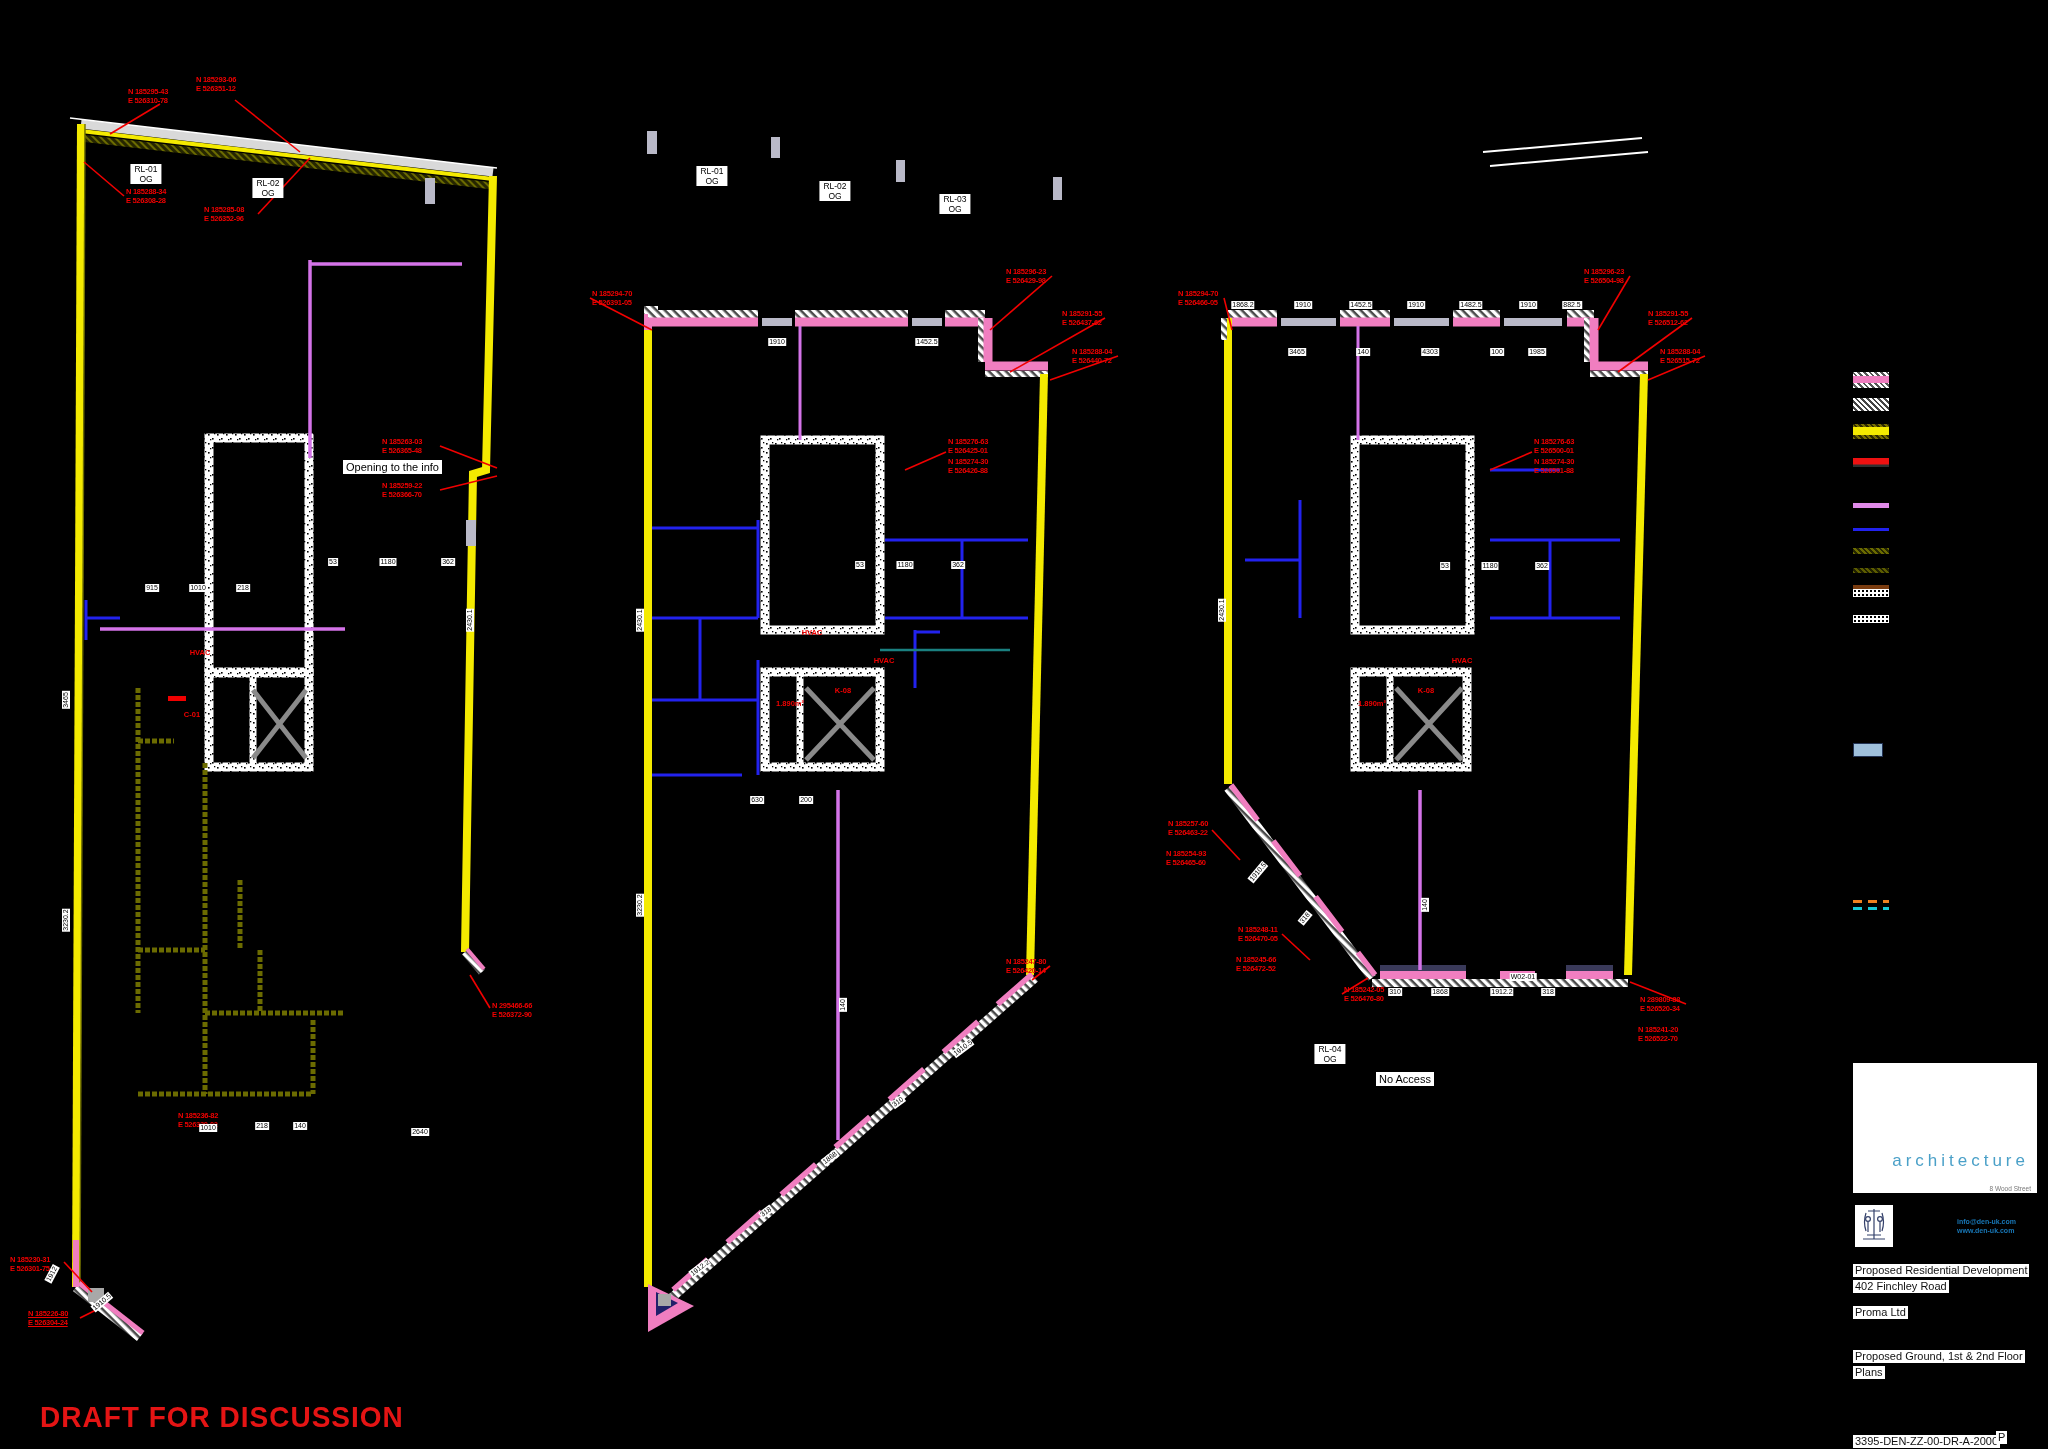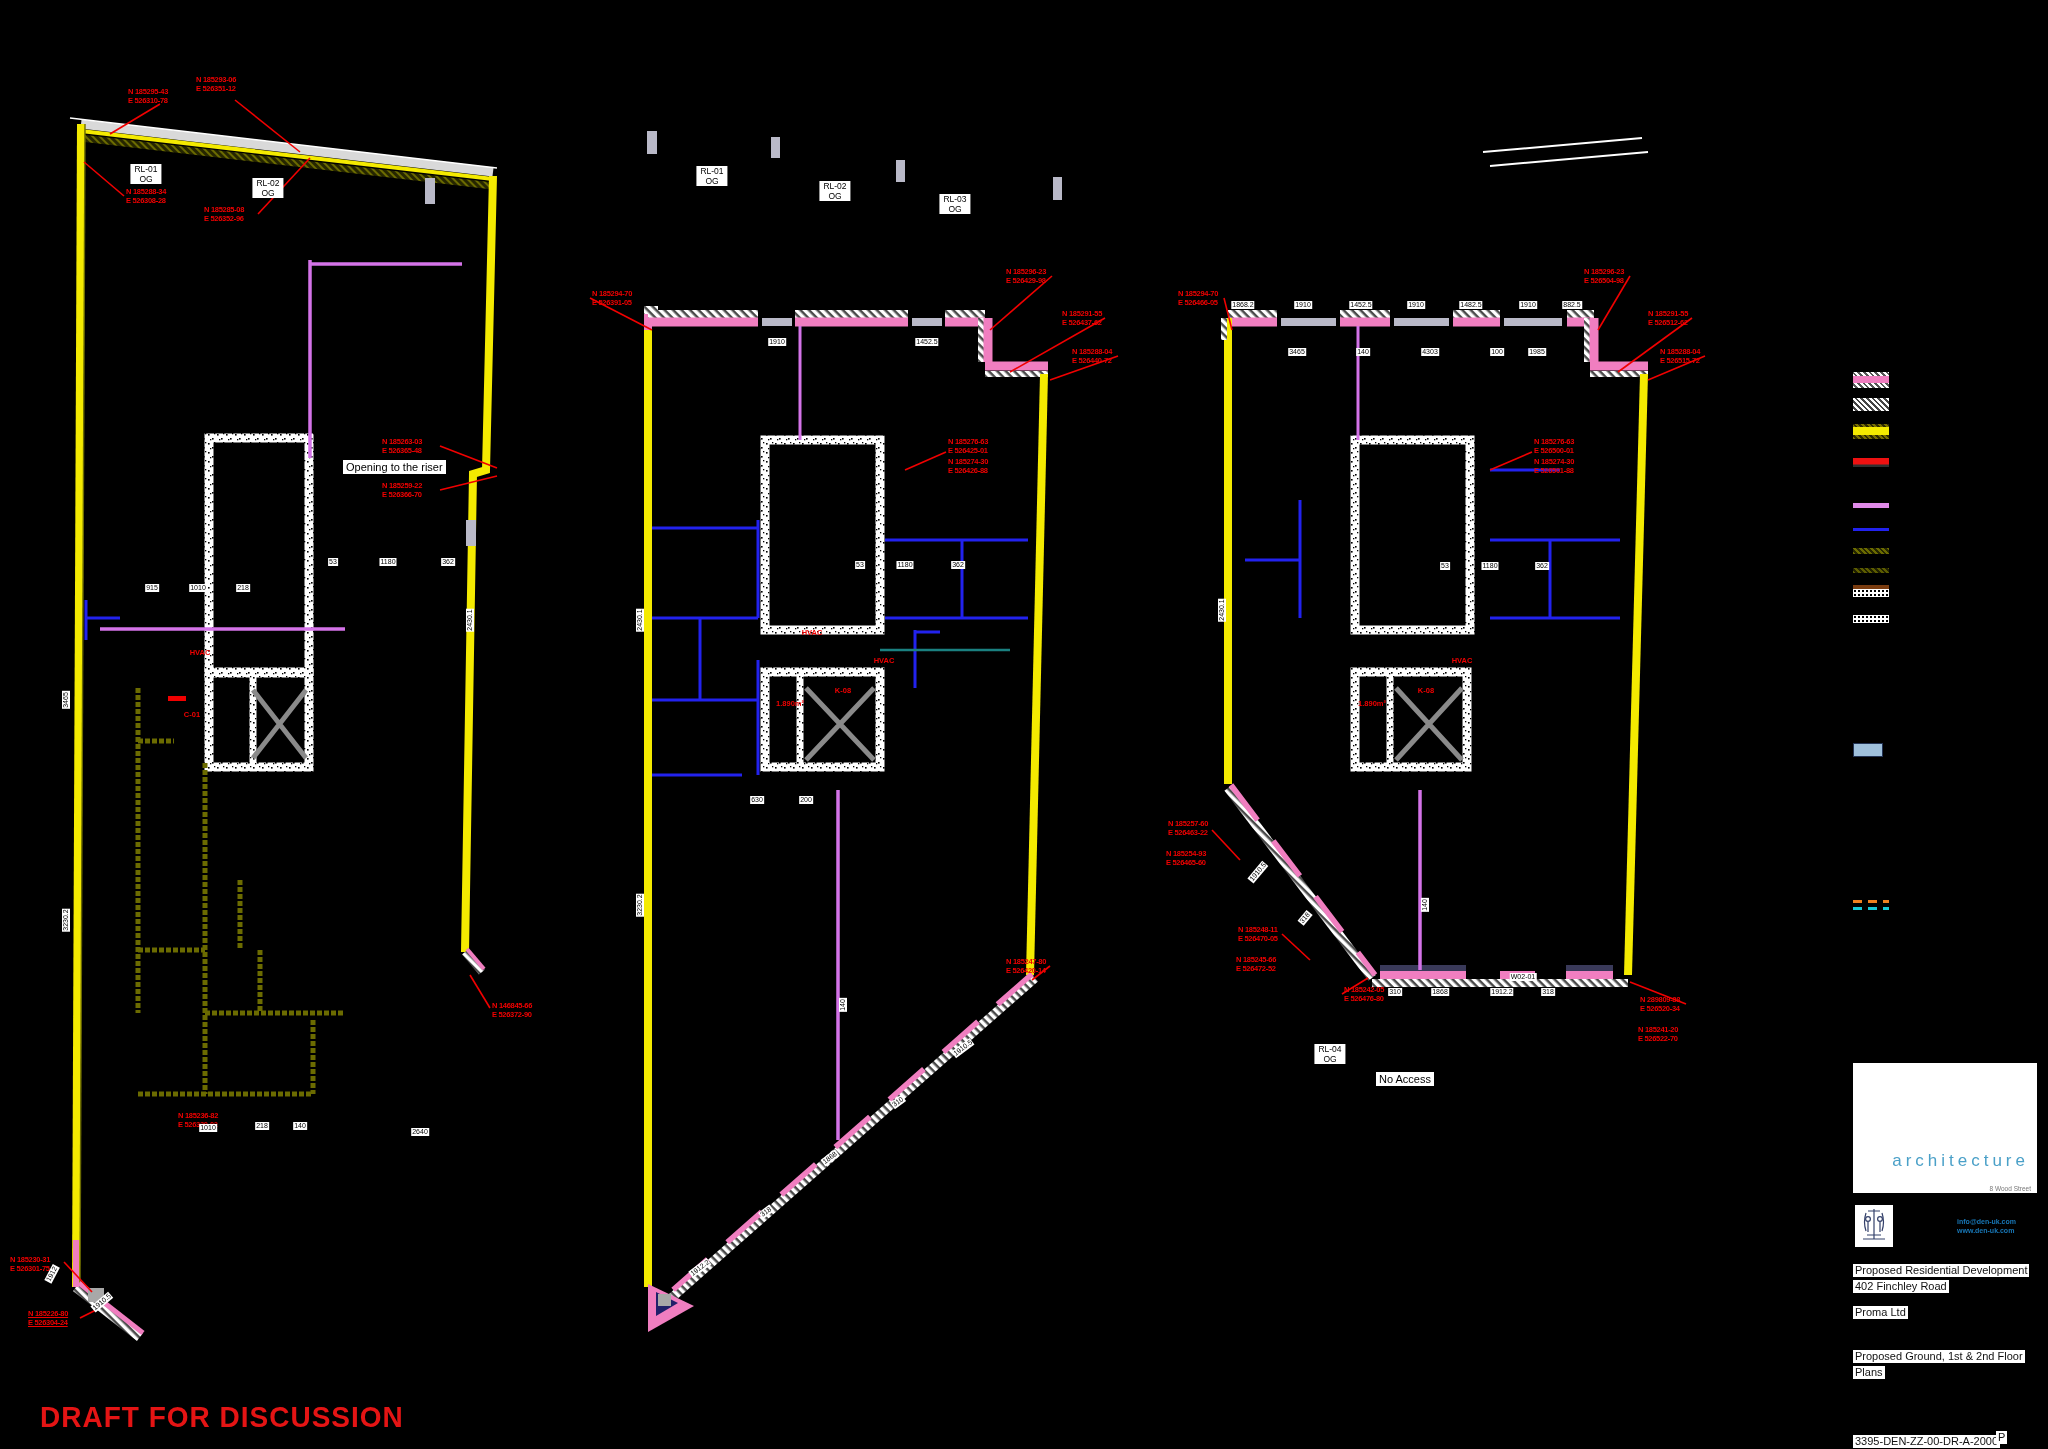--- a/index.html
+++ b/index.html
@@ -304,21 +304,21 @@
       </div>
       <div class="ann callout" style="left: 382px; top: 482px;">
         <div>N 185259-22</div>
         <div>E 526366-70</div>
       </div>
       <div class="ann callout" style="left: 178px; top: 1112px;">
         <div>N 185236-82</div>
         <div>E 526330-02</div>
       </div>
       <div class="ann callout" style="left: 492px; top: 1002px;">
-        <div>N 146845-66</div>
+        <div>N 295466-66</div>
         <div>E 526372-90</div>
       </div>
       <div class="ann callout" style="left: 10px; top: 1256px;">
         <div>N 185230-31</div>
         <div>E 526301-75</div>
       </div>
       <div class="ann callout" style="left: 28px; top: 1310px; text-decoration: underline;">
         <div>N 185226-80</div>
         <div>E 526304-24</div>
       </div>
@@ -396,21 +396,21 @@
       </div>
       <div class="ann callout" style="left: 1640px; top: 996px;">
         <div>N 289809-88</div>
         <div>E 526520-34</div>
       </div>
       <div class="ann callout" style="left: 1638px; top: 1026px;">
         <div>N 185241-20</div>
         <div>E 526522-70</div>
       </div>
       <div class="ann note" style="left: 343px; top: 460px;">
-        <div>Opening to the riser</div>
+        <div>Opening to the info</div>
       </div>
       <div class="ann note" style="left: 1376px; top: 1072px;">
         <div>No Access</div>
       </div>
       <div class="ann roomref" style="left: 146px; top: 164px; transform: translate(-50%, 0px);">
         <div>RL-01</div>
         <div>OG</div>
       </div>
       <div class="ann roomref" style="left: 268px; top: 178px; transform: translate(-50%, 0px);">
         <div>RL-02</div>

